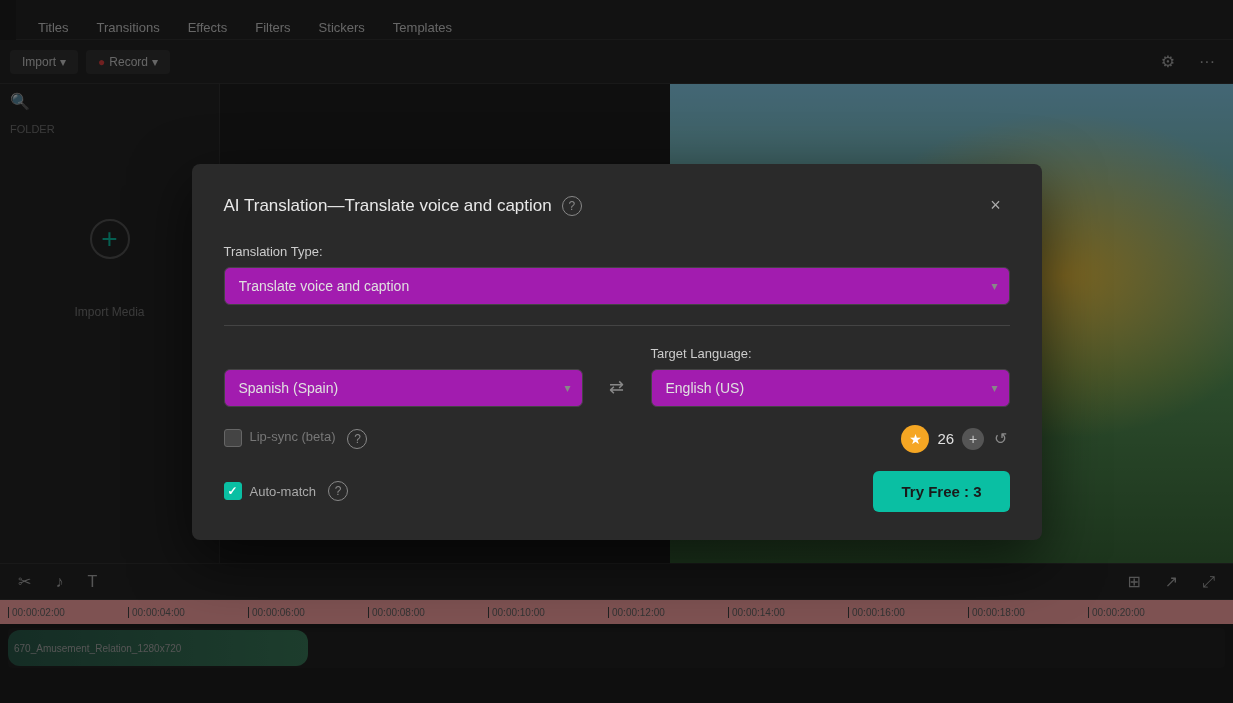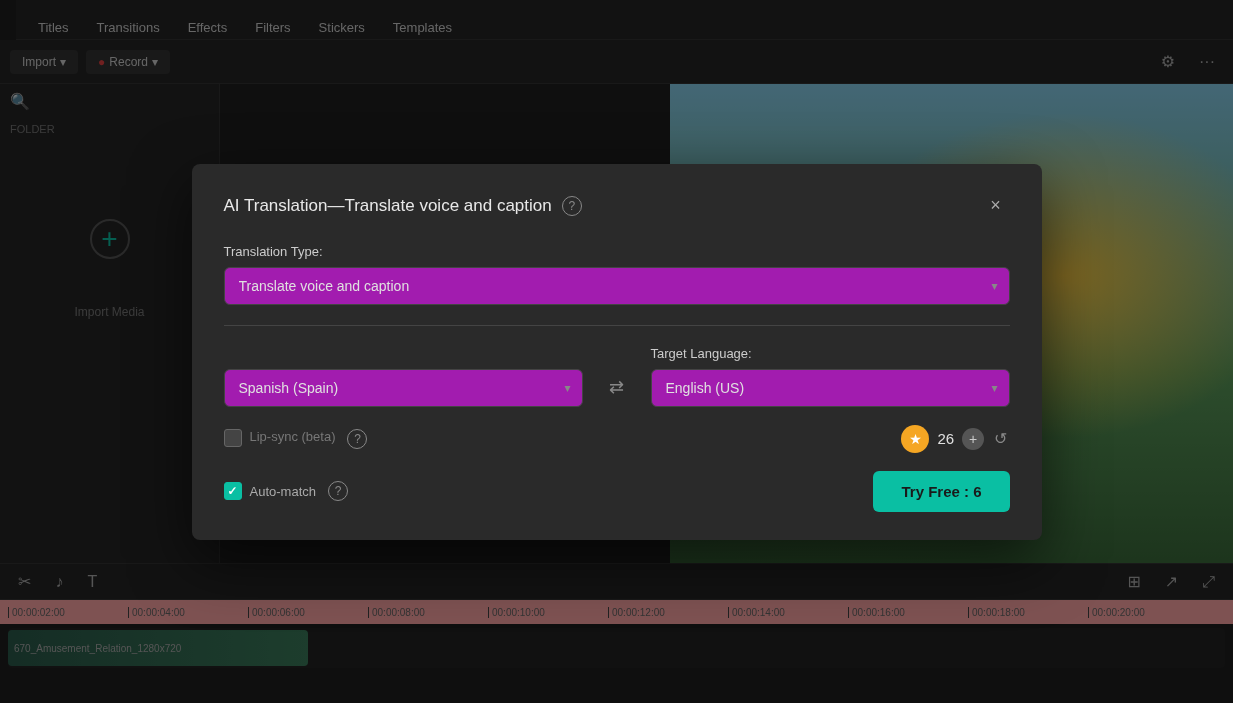--- a/index.html
+++ b/index.html
@@ -199,21 +199,21 @@
       position: relative;
       overflow: hidden;
     }
     .track-clip {
       position: absolute;
       left: 0;
       top: 2px;
       height: 36px;
       width: 300px;
       background: linear-gradient(90deg, #2a5a4a, #3a7a5a);
-      border-radius: 4px;
+      border-radius: 12px;
       display: flex;
       align-items: center;
       padding: 0 6px;
     }
     .track-clip-label {
       color: #aaa;
       font-size: 10px;
       white-space: nowrap;
       overflow: hidden;
     }
@@ -617,18 +617,18 @@
       <div class="auto-match-group">
         <div class="checkbox-custom checkbox-checked">
           <span class="checkmark">✓</span>
         </div>
         <span class="option-label">Auto-match</span>
         <div class="help-icon" style="margin-left:4px;">
           <span>?</span>
         </div>
       </div>
       <button class="try-free-btn">
-        <span>Try Free : 6</span>
+        <span>Try Free : 3</span>
       </button>
     </div>
 
   </div>
 </div>
 
 </body></html>

